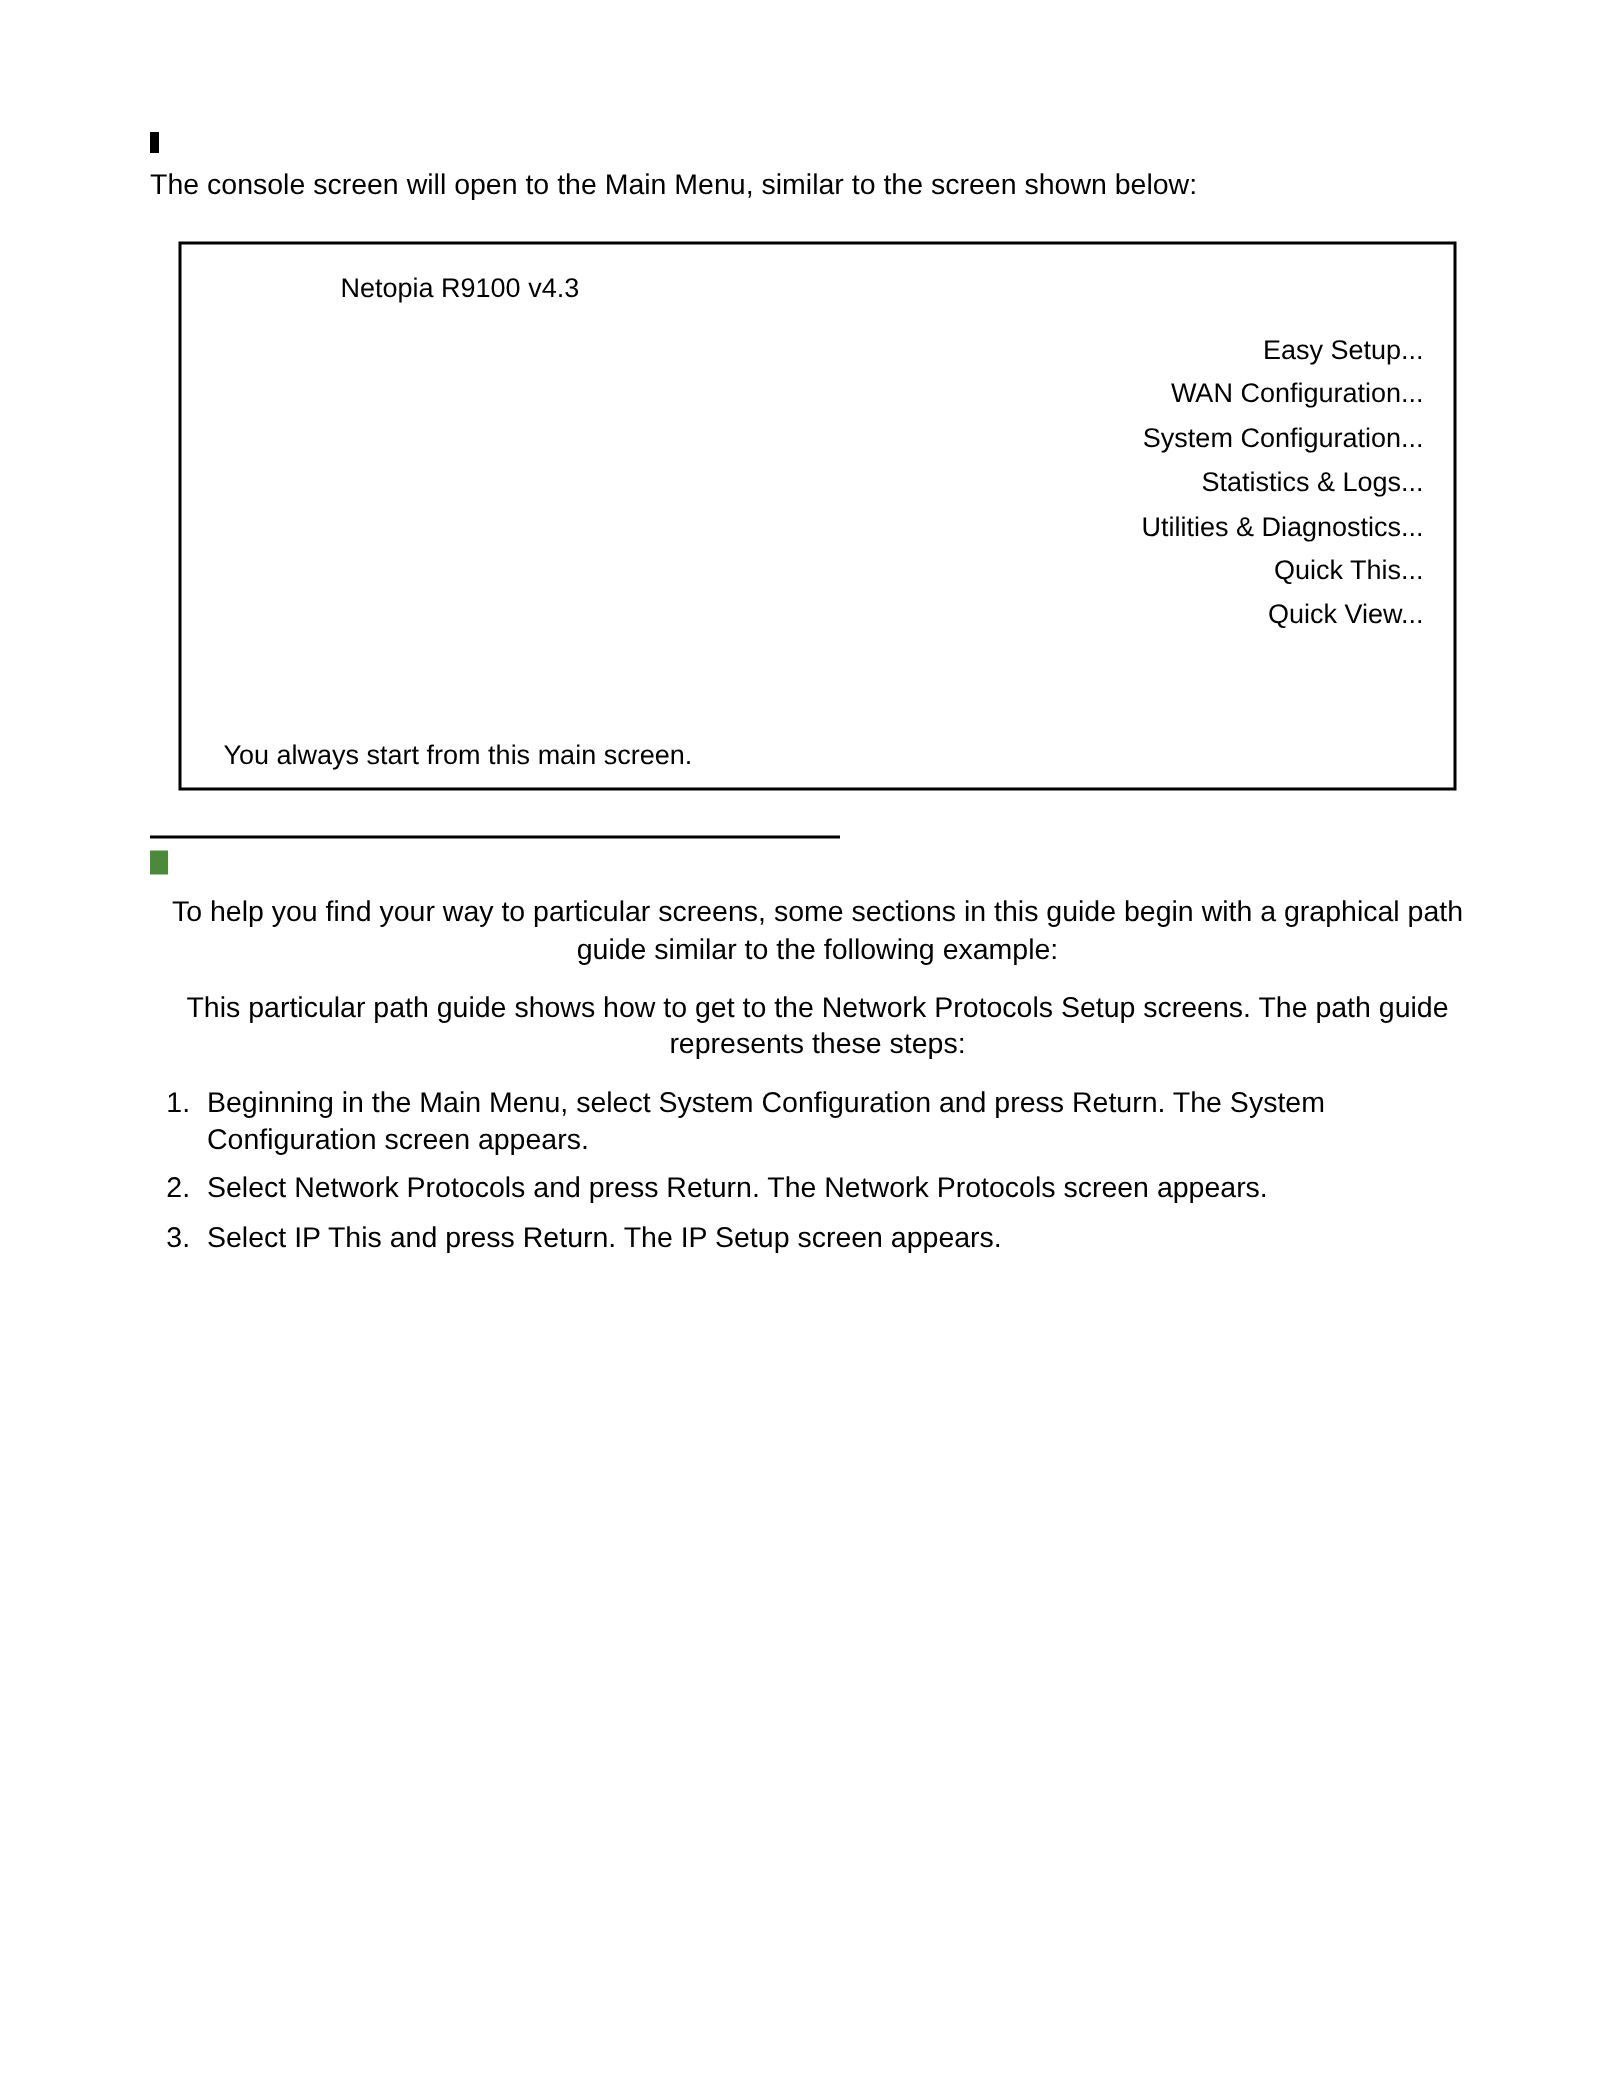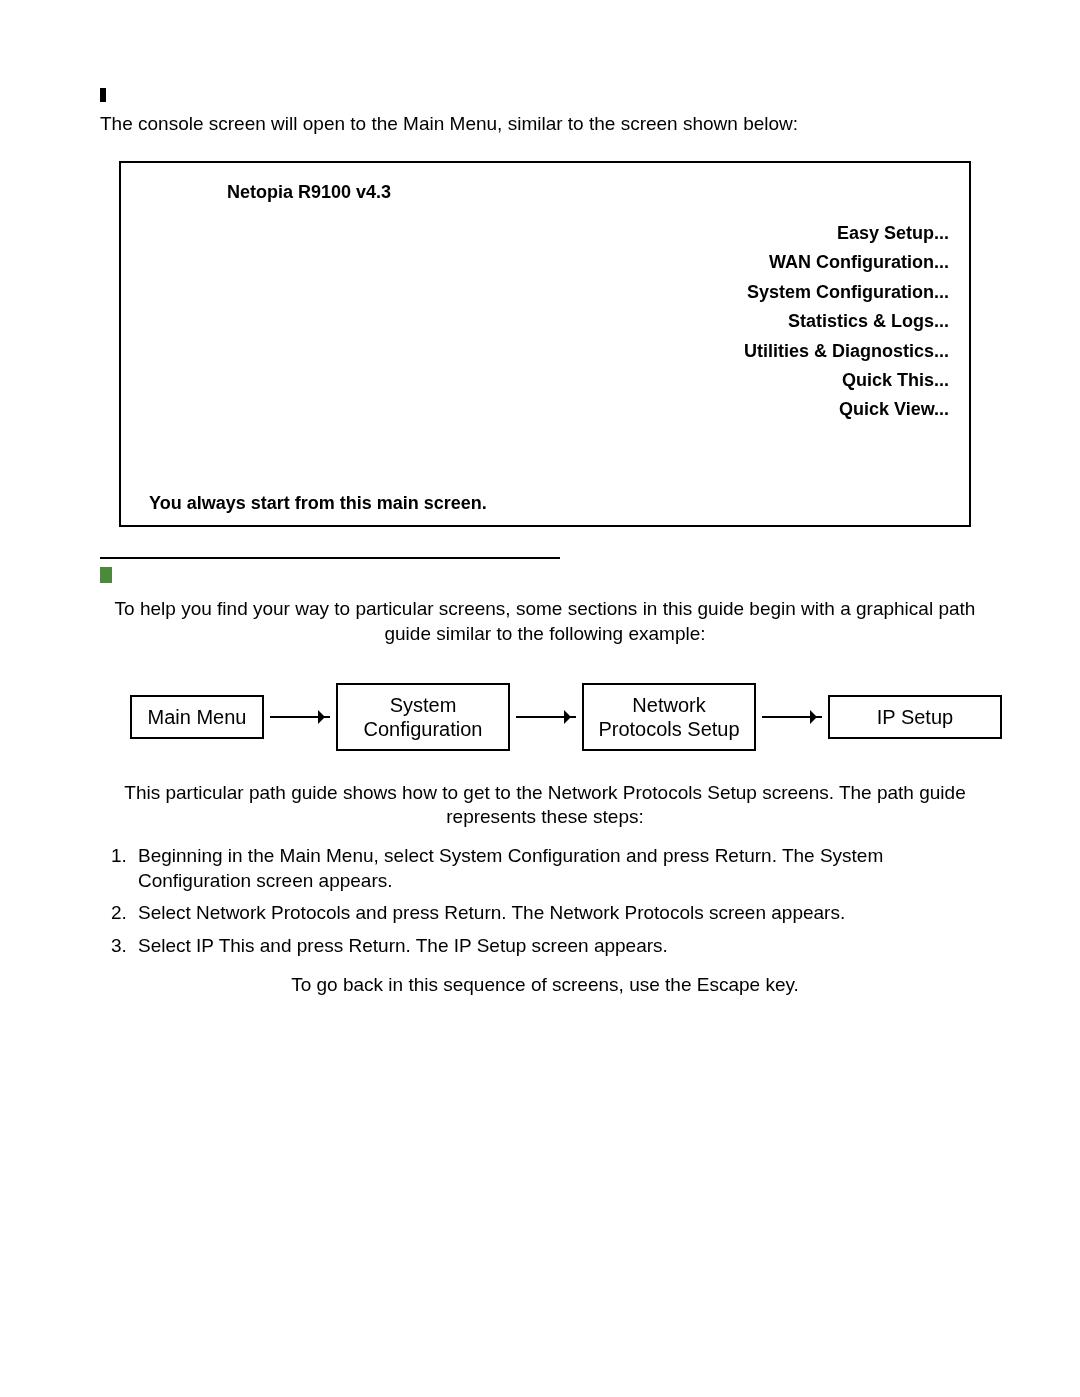--- a/index.html
+++ b/index.html
@@ -32,21 +32,20 @@
     margin:0 0 24px 0;
   }
   .console-box{
     border:2px solid #000;
     margin:0 auto 30px auto;
     max-width:810px;
     padding:16px 20px 10px 18px;
     font-family:Arial,Helvetica,sans-serif;
     font-size:18px;
     text-align:left;
-    font-weight:bold;
   }
   .console-title{
     margin:2px 0 18px 88px;
   }
   .console-menu{
     list-style:none;
     margin:0 0 70px 72px;
     padding:0;
     text-align:right;
   }
@@ -124,33 +123,23 @@
       <li>Quick View...</li>
     </ul>
     <div class="console-footer">You always start from this main screen.</div>
   </div>
 
   <hr class="nav-rule">
   <span class="section-icon chunky"></span>
 
   <p class="para">To help you ﬁnd your way to particular screens, some sections in this guide begin with a graphical path guide similar to the following example:</p>
 
-  <div class="flow">
-    <div class="flow-box">Main Menu</div>
-    <div class="arrow"></div>
-    <div class="flow-box wide">System Configuration</div>
-    <div class="arrow"></div>
-    <div class="flow-box wide">Network Protocols Setup</div>
-    <div class="arrow"></div>
-    <div class="flow-box wide">IP Setup</div>
-  </div>
 
   <p class="para">This particular path guide shows how to get to the Network Protocols Setup screens. The path guide represents these steps:</p>
 
   <ol class="steps">
     <li>Beginning in the Main Menu, select System Conﬁguration and press Return. The System Conﬁguration screen appears.</li>
     <li>Select Network Protocols and press Return. The Network Protocols screen appears.</li>
     <li>Select IP This and press Return. The IP Setup screen appears.</li>
   </ol>
 
-  <p class="para">To go back in this sequence of screens, use the Escape key.</p>
 
 </div>
 
 </body></html>

